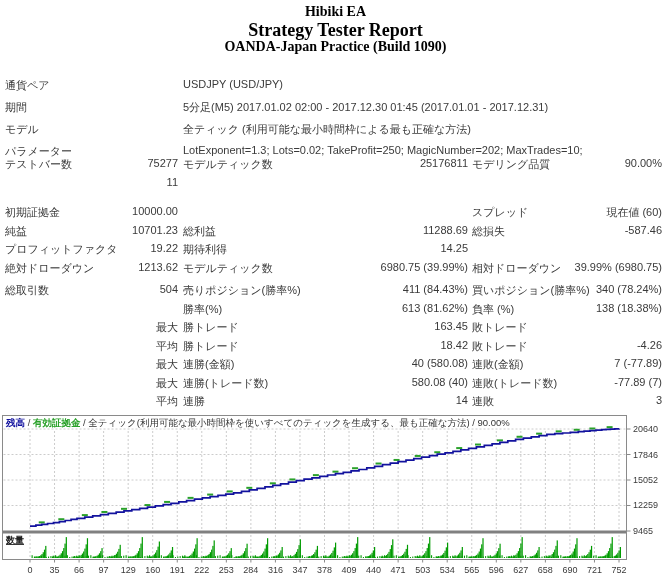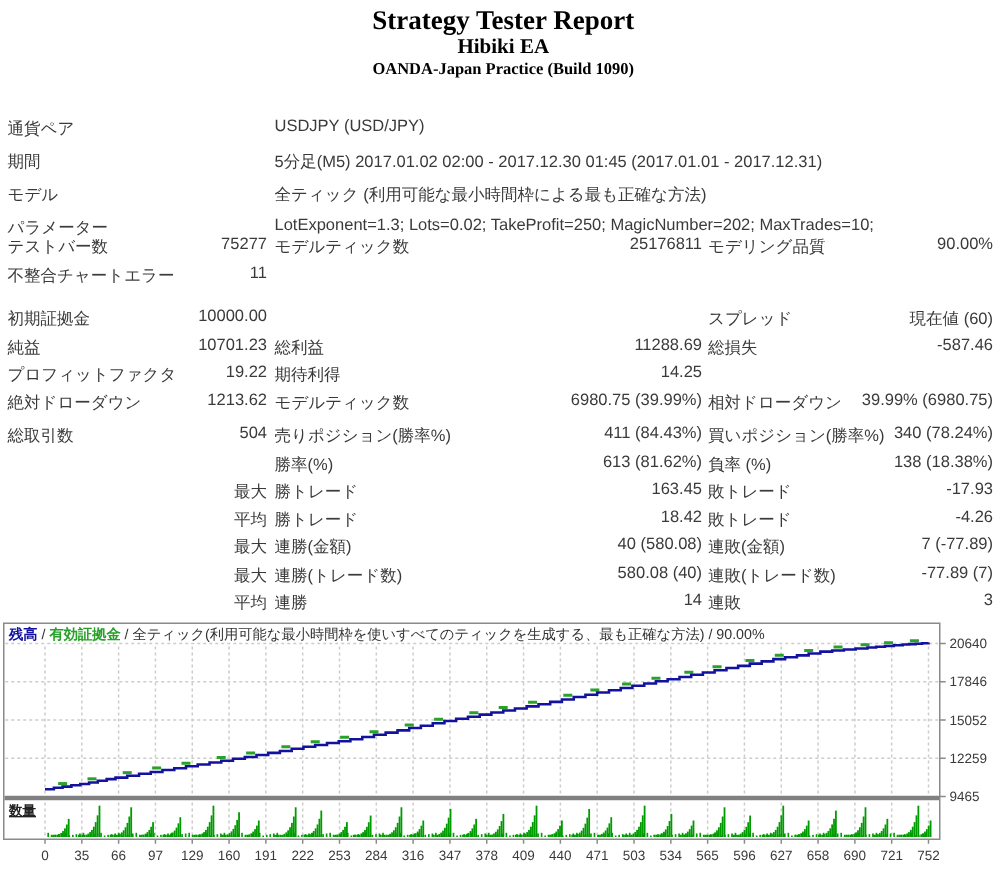--- a/index.html
+++ b/index.html
@@ -6,43 +6,43 @@
   #report{
     position:relative;width:671px;height:582px;overflow:hidden;
     font-family:"Liberation Sans","DejaVu Sans",sans-serif;
     font-size:11px;color:#3a3a3a;background:#ffffff;
   }
   
   #rpt-header{position:absolute;top:3px;left:0;width:671px;text-align:center;
     font-family:"Liberation Serif","DejaVu Serif",serif;color:#000;}
   #rpt-title{font-size:18px;font-weight:bold;line-height:20px;}
   #rpt-ea{font-size:14px;font-weight:bold;line-height:17px;}
-  #rpt-server{font-size:11px;font-weight:bold;line-height:13px;}
+  #rpt-server{font-size:14px;font-weight:bold;line-height:13px;}
   
   .irow,.srow{position:absolute;left:0;width:550px;height:15px;white-space:nowrap;}
   .irow span,.srow span{position:absolute;top:0;white-space:nowrap;color:#3a3a3a;}
   .c1{left:5px;}
   .cv{left:183px;}
   .s1{left:5px;}
   .s2{left:0;width:178px;text-align:right;}
   .s3{left:183px;}
   .s4{left:183px;width:285px;text-align:right;}
   .s5{left:472px;}
   .s6{left:472px;width:190px;text-align:right;}
   
   #chart-wrap{position:absolute;top:412px;left:0;width:671px;height:170px;}
   svg text{font-family:"Liberation Sans","DejaVu Sans",sans-serif;}
 </style>
 </head>
 <body>
 
 <div id="report">
   <div id="rpt-header">
+    <div id="rpt-ea">Hibiki EA</div>
     <div id="rpt-title">Strategy Tester Report</div>
-    <div id="rpt-ea">Hibiki EA</div>
     <div id="rpt-server">OANDA-Japan Practice (Build 1090)</div>
   </div>
 
   <div id="info-container">
       <div class="irow" style="top: 78px;">
         <span class="c1">通貨ペア</span>
         <span class="cv">USDJPY (USD/JPY)</span>
       </div>
       <div class="irow" style="top: 100px;">
         <span class="c1">期間</span>
@@ -60,21 +60,20 @@
   <div id="stats-container">
       <div class="srow" style="top: 157px;">
         <span class="s1">テストバー数</span>
         <span class="s2">75277</span>
         <span class="s3">モデルティック数</span>
         <span class="s4">25176811</span>
         <span class="s5">モデリング品質</span>
         <span class="s6">90.00%</span>
       </div>
       <div class="srow" style="top: 175.5px;">
-        <span class="s1">不整合チャートエラー</span>
         <span class="s2">11</span>
       </div>
       <div class="srow" style="top: 205px;">
         <span class="s1">初期証拠金</span>
         <span class="s2">10000.00</span>
         <span class="s5">スプレッド</span>
         <span class="s6">現在値 (60)</span>
       </div>
       <div class="srow" style="top: 223.5px;">
         <span class="s1">純益</span>
@@ -110,21 +109,20 @@
         <span class="s3">勝率(%)</span>
         <span class="s4">613 (81.62%)</span>
         <span class="s5">負率 (%)</span>
         <span class="s6">138 (18.38%)</span>
       </div>
       <div class="srow" style="top: 320px;">
         <span class="s2">最大</span>
         <span class="s3">勝トレード</span>
         <span class="s4">163.45</span>
         <span class="s5">敗トレード</span>
-        <span class="s6">-17.93</span>
       </div>
       <div class="srow" style="top: 338.5px;">
         <span class="s2">平均</span>
         <span class="s3">勝トレード</span>
         <span class="s4">18.42</span>
         <span class="s5">敗トレード</span>
         <span class="s6">-4.26</span>
       </div>
       <div class="srow" style="top: 357px;">
         <span class="s2">最大</span>

